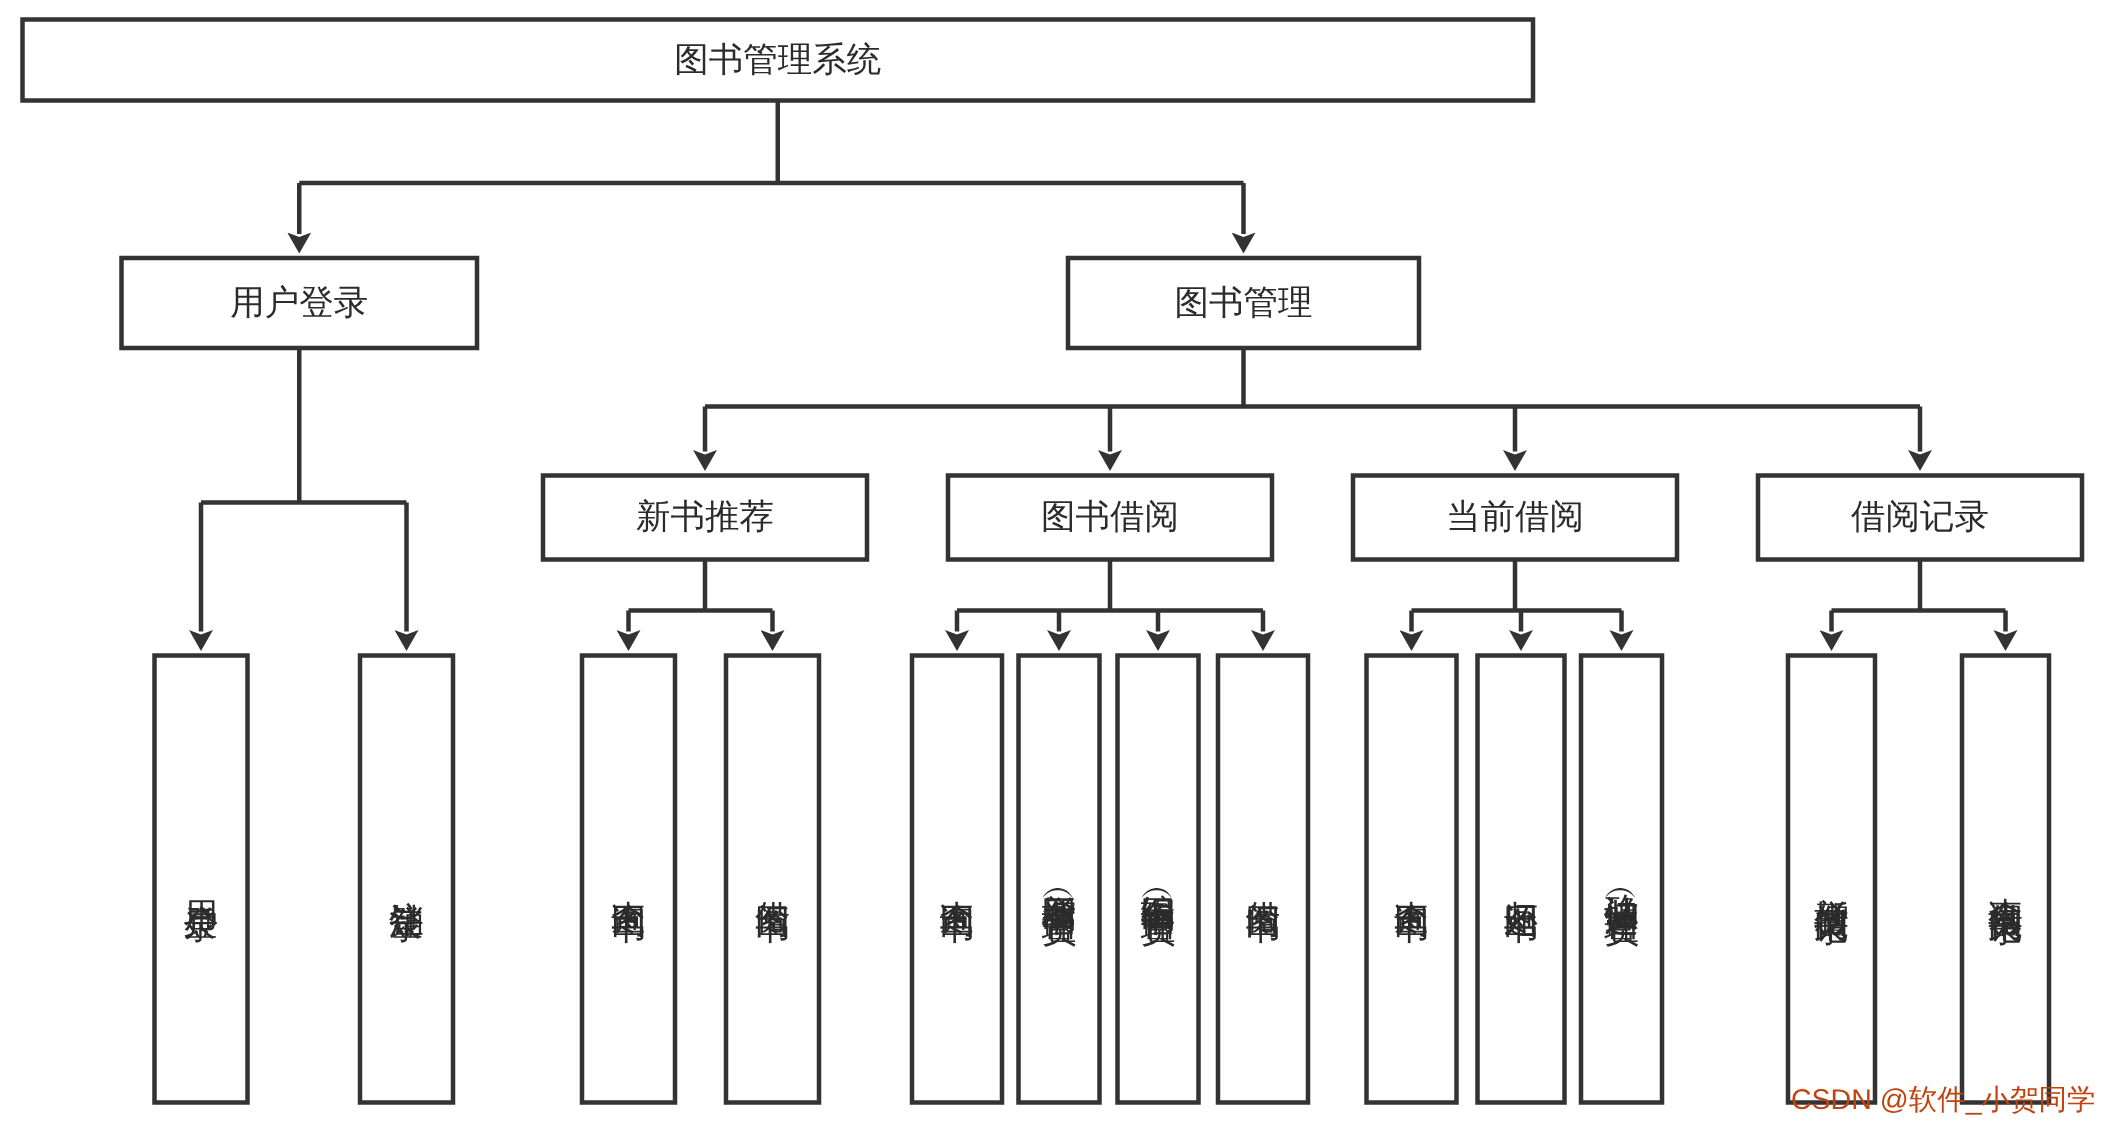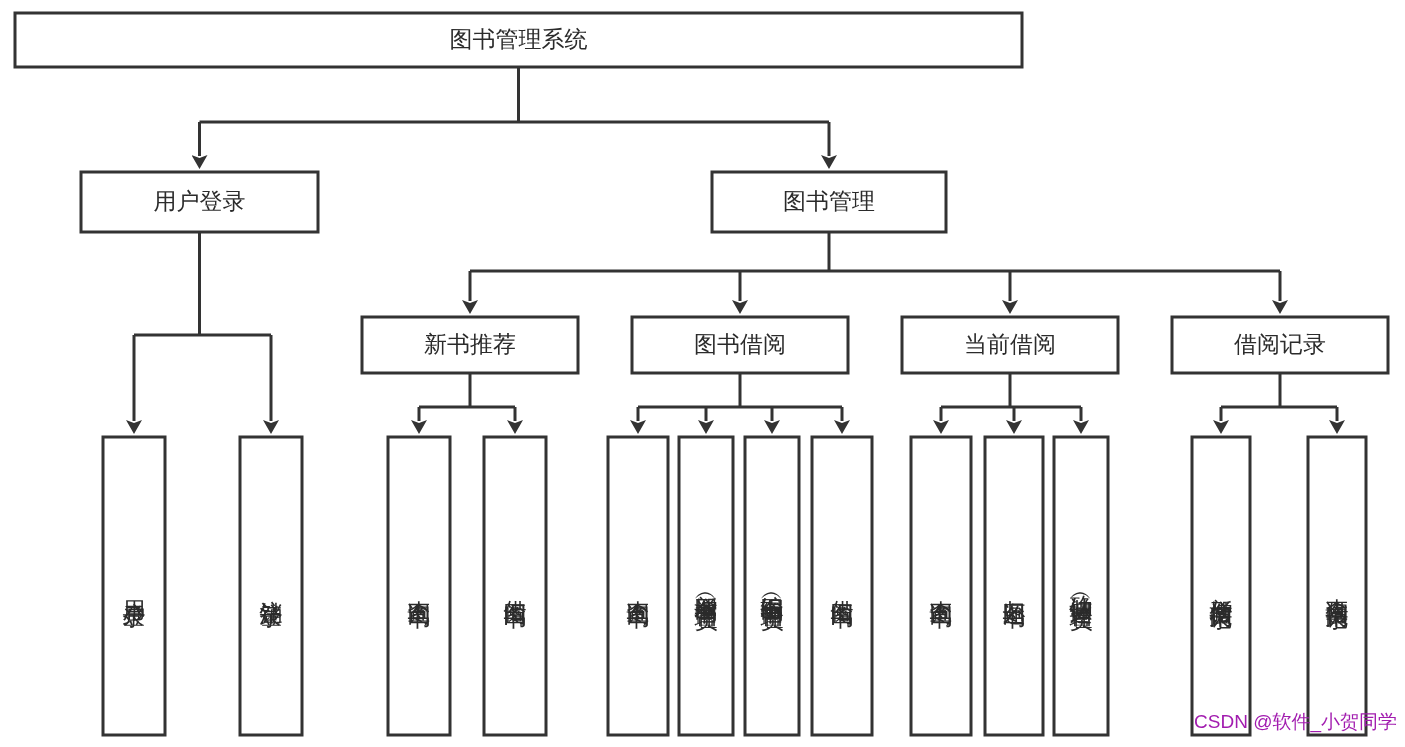--- a/index.html
+++ b/index.html
@@ -61,24 +61,24 @@
     font-size: 23px;
     line-height: 1.18;
     letter-spacing: 2px;
     color: #2b2b2b;
     white-space: nowrap;
     text-align: center;
   }
   .watermark {
     position: absolute;
     right: 8px;
-    bottom: 12px;
+    bottom: 1px;
     font-family: "Liberation Sans", "DejaVu Sans", sans-serif;
     font-size: 19px;
-    color: #a21caf;
+    color: #c2410c;
     white-space: nowrap;
   }
 </style>
 </head>
 <body>
 
 <div id="diagram-root">
   <svg class="diagram-svg" viewBox="0 0 1405 747">
     <defs>
       <marker id="arrow" markerWidth="14" markerHeight="16" refX="1" refY="8" orient="auto" markerUnits="userSpaceOnUse">

